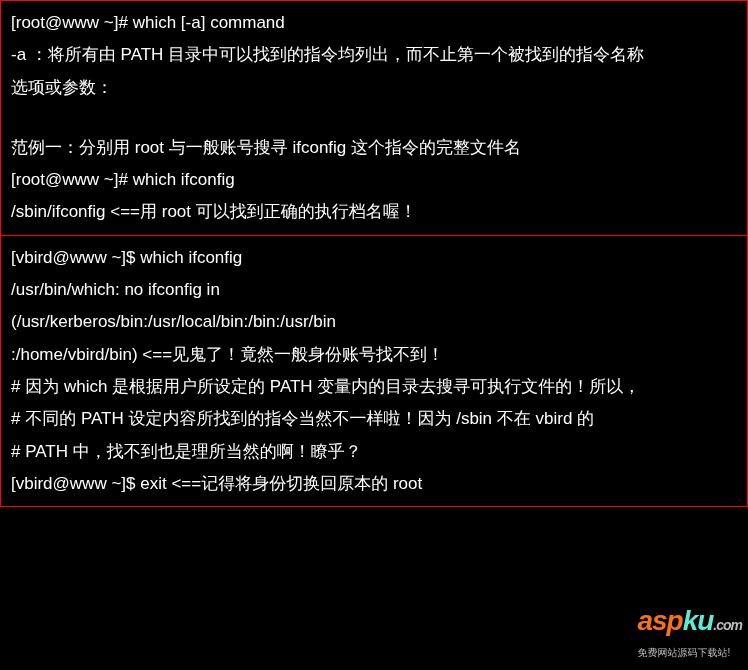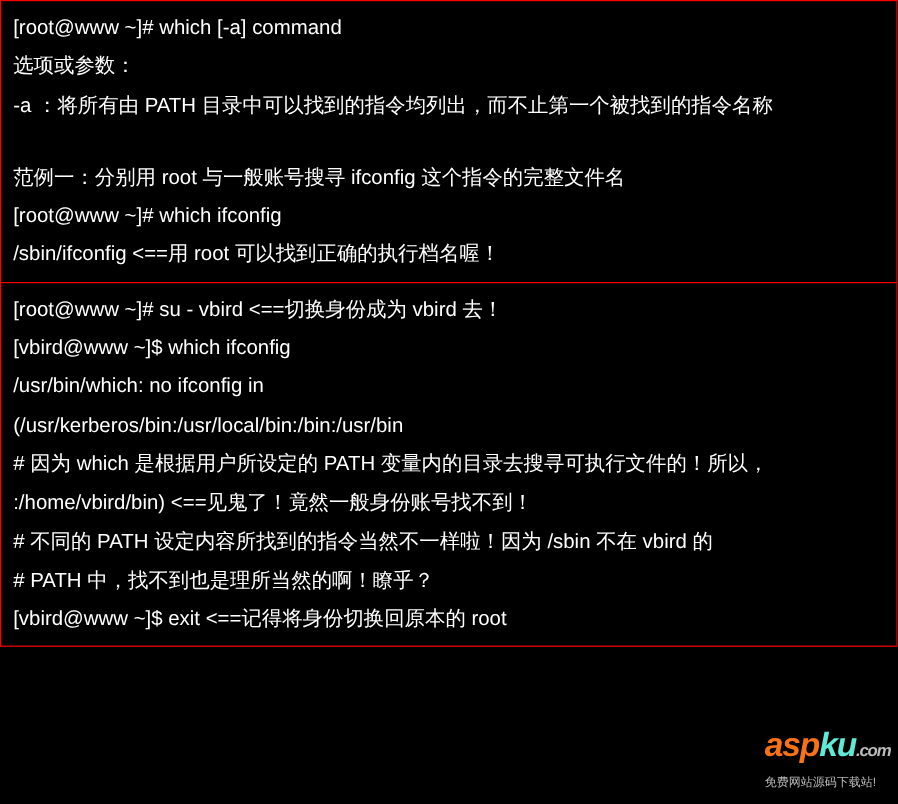--- a/index.html
+++ b/index.html
@@ -47,35 +47,34 @@
     margin-top: -4px;
     letter-spacing: 0;
     font-style: normal;
   }
 </style>
 </head>
 <body>
 
 <div class="panel panel-top">
   <div class="line">[root@www ~]# which [-a] command</div>
+  <div class="line">-a ：将所有由 PATH 目录中可以找到的指令均列出，而不止第一个被找到的指令名称</div>
   <div class="line">选项或参数：</div>
-  <div class="line">-a ：将所有由 PATH 目录中可以找到的指令均列出，而不止第一个被找到的指令名称</div>
   <div class="spacer"></div>
   <div class="line">范例一：分别用 root 与一般账号搜寻 ifconfig 这个指令的完整文件名</div>
   <div class="line">[root@www ~]# which ifconfig</div>
   <div class="line">/sbin/ifconfig            &lt;==用 root 可以找到正确的执行档名喔！</div>
 </div>
 
 <div class="panel panel-bottom">
-  <div class="line">[root@www ~]# su - vbird &lt;==切换身份成为 vbird 去！</div>
   <div class="line">[vbird@www ~]$ which ifconfig</div>
   <div class="line">/usr/bin/which: no ifconfig in</div>
   <div class="line">(/usr/kerberos/bin:/usr/local/bin:/bin:/usr/bin</div>
+  <div class="line">:/home/vbird/bin)        &lt;==见鬼了！竟然一般身份账号找不到！</div>
   <div class="line"># 因为 which 是根据用户所设定的 PATH 变量内的目录去搜寻可执行文件的！所以，</div>
-  <div class="line">:/home/vbird/bin)        &lt;==见鬼了！竟然一般身份账号找不到！</div>
   <div class="line"># 不同的 PATH 设定内容所找到的指令当然不一样啦！因为 /sbin 不在 vbird 的</div>
   <div class="line"># PATH 中，找不到也是理所当然的啊！瞭乎？</div>
   <div class="line">[vbird@www ~]$ exit      &lt;==记得将身份切换回原本的 root</div>
 </div>
 
 <div class="watermark">
   <span class="red">asp</span><span class="wht">ku</span><span class="com">.com</span>
   <span class="sub">免费网站源码下载站!</span>
 </div>
 

